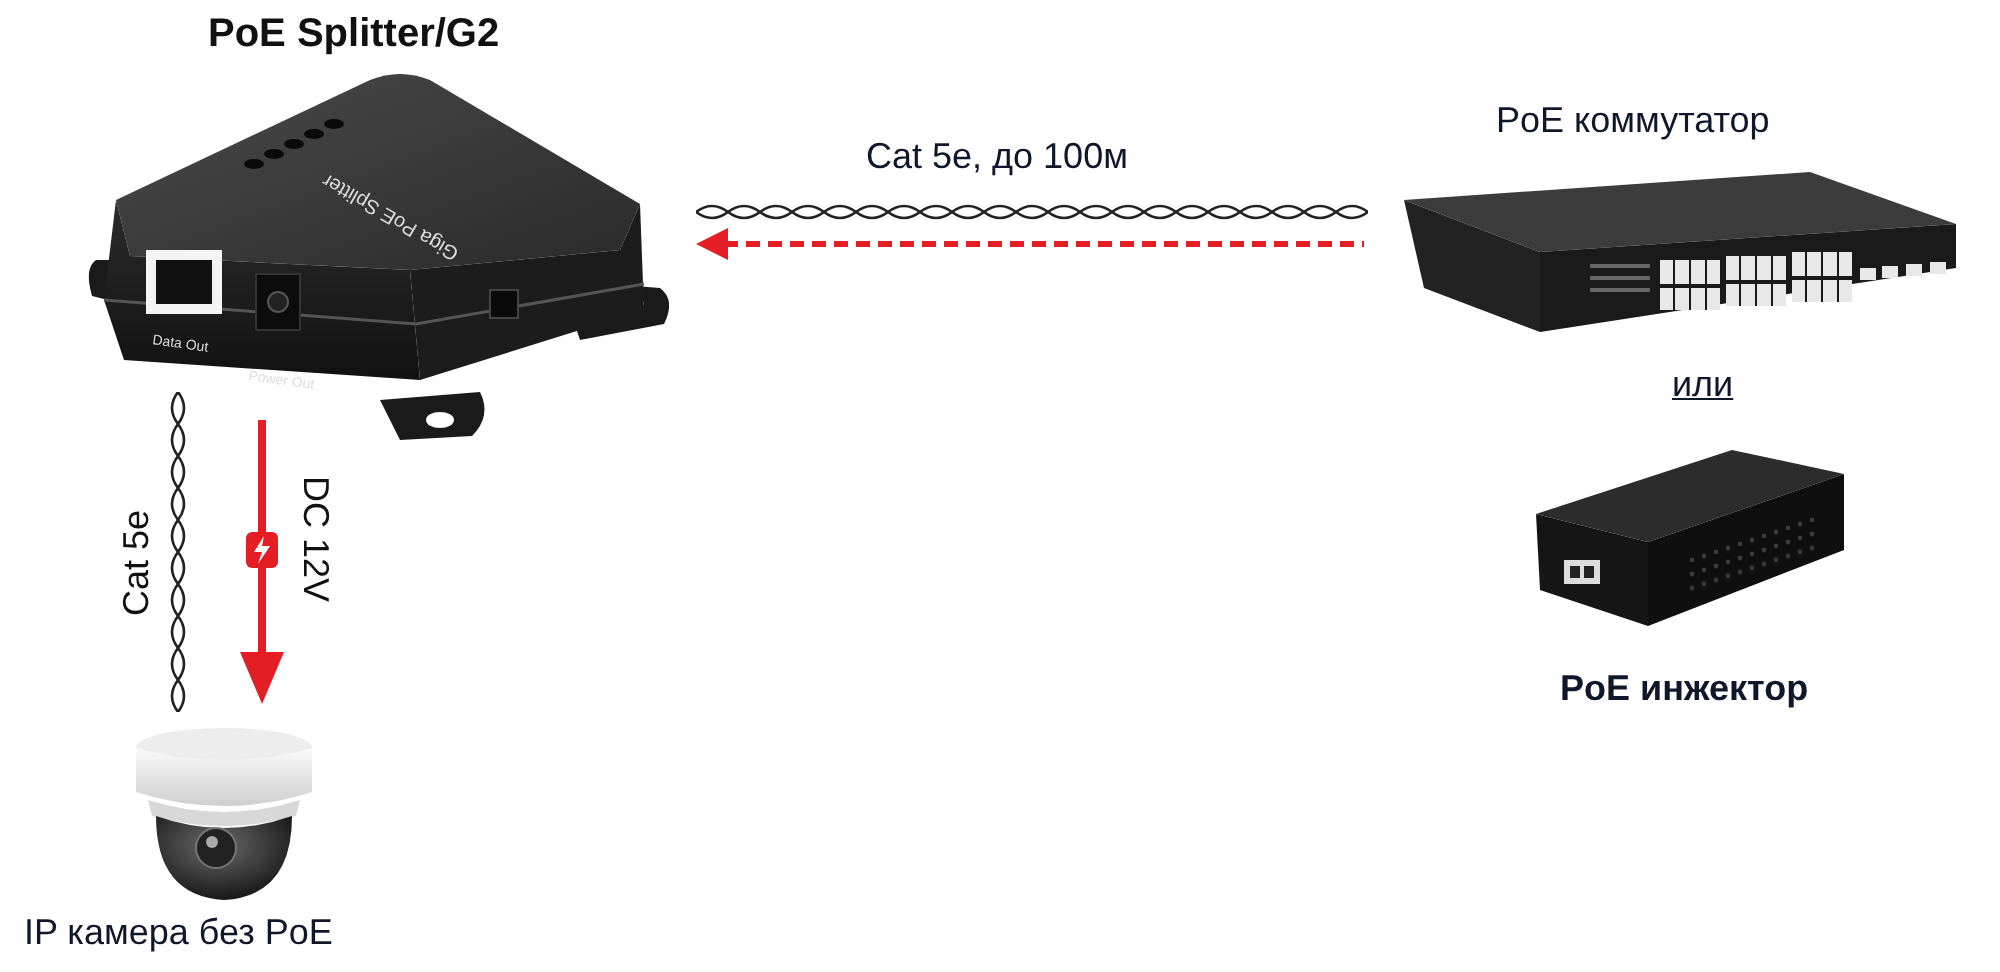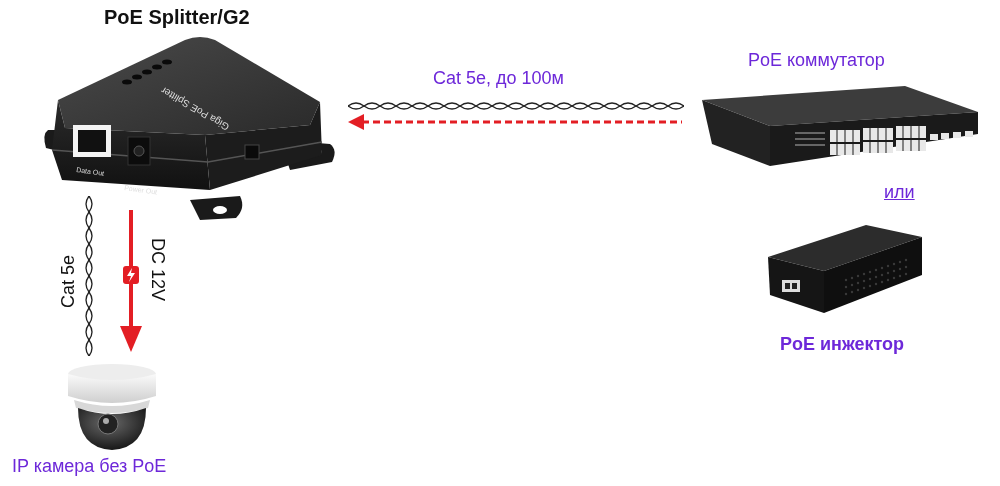--- a/index.html
+++ b/index.html
@@ -1,23 +1,23 @@
 <!DOCTYPE html>
 <html><head>
 <meta charset="utf-8">
 <style>
   html, body { margin:0; padding:0; background:#ffffff; }
   body { width:1000px; height:486px; position:relative; overflow:hidden;
          font-family:"Liberation Sans", sans-serif; color:#111; }
   .abs { position:absolute; }
   .title { left:104px; top:6px; font-size:20px; font-weight:bold; color:#111; white-space:nowrap; }
-  .label { font-size:18px; color:#6d28d9; white-space:nowrap; }
+  .label { font-size:18px; color:#0f172a; white-space:nowrap; }
   .cable-label { left:433px; top:68px; }
   .switch-label { left:748px; top:50px; }
-  .or-label { left:884px; top:182px;text-decoration:underline; }
+  .or-label { left:836px; top:182px;text-decoration:underline; }
   .injector-label { left:780px; top:334px;font-weight:bold; }
   .camera-label { left:12px; top:456px; }
   .vlabel { font-size:18px; color:#111; white-space:nowrap; transform-origin:left top; }
   .cat5e-v { left:58px; top:308px; transform:rotate(-90deg); }
   .dc12v-v { left:168px; top:238px; transform:rotate(90deg); }
   svg { display:block; }
 </style>
 </head>
 <body>
 

